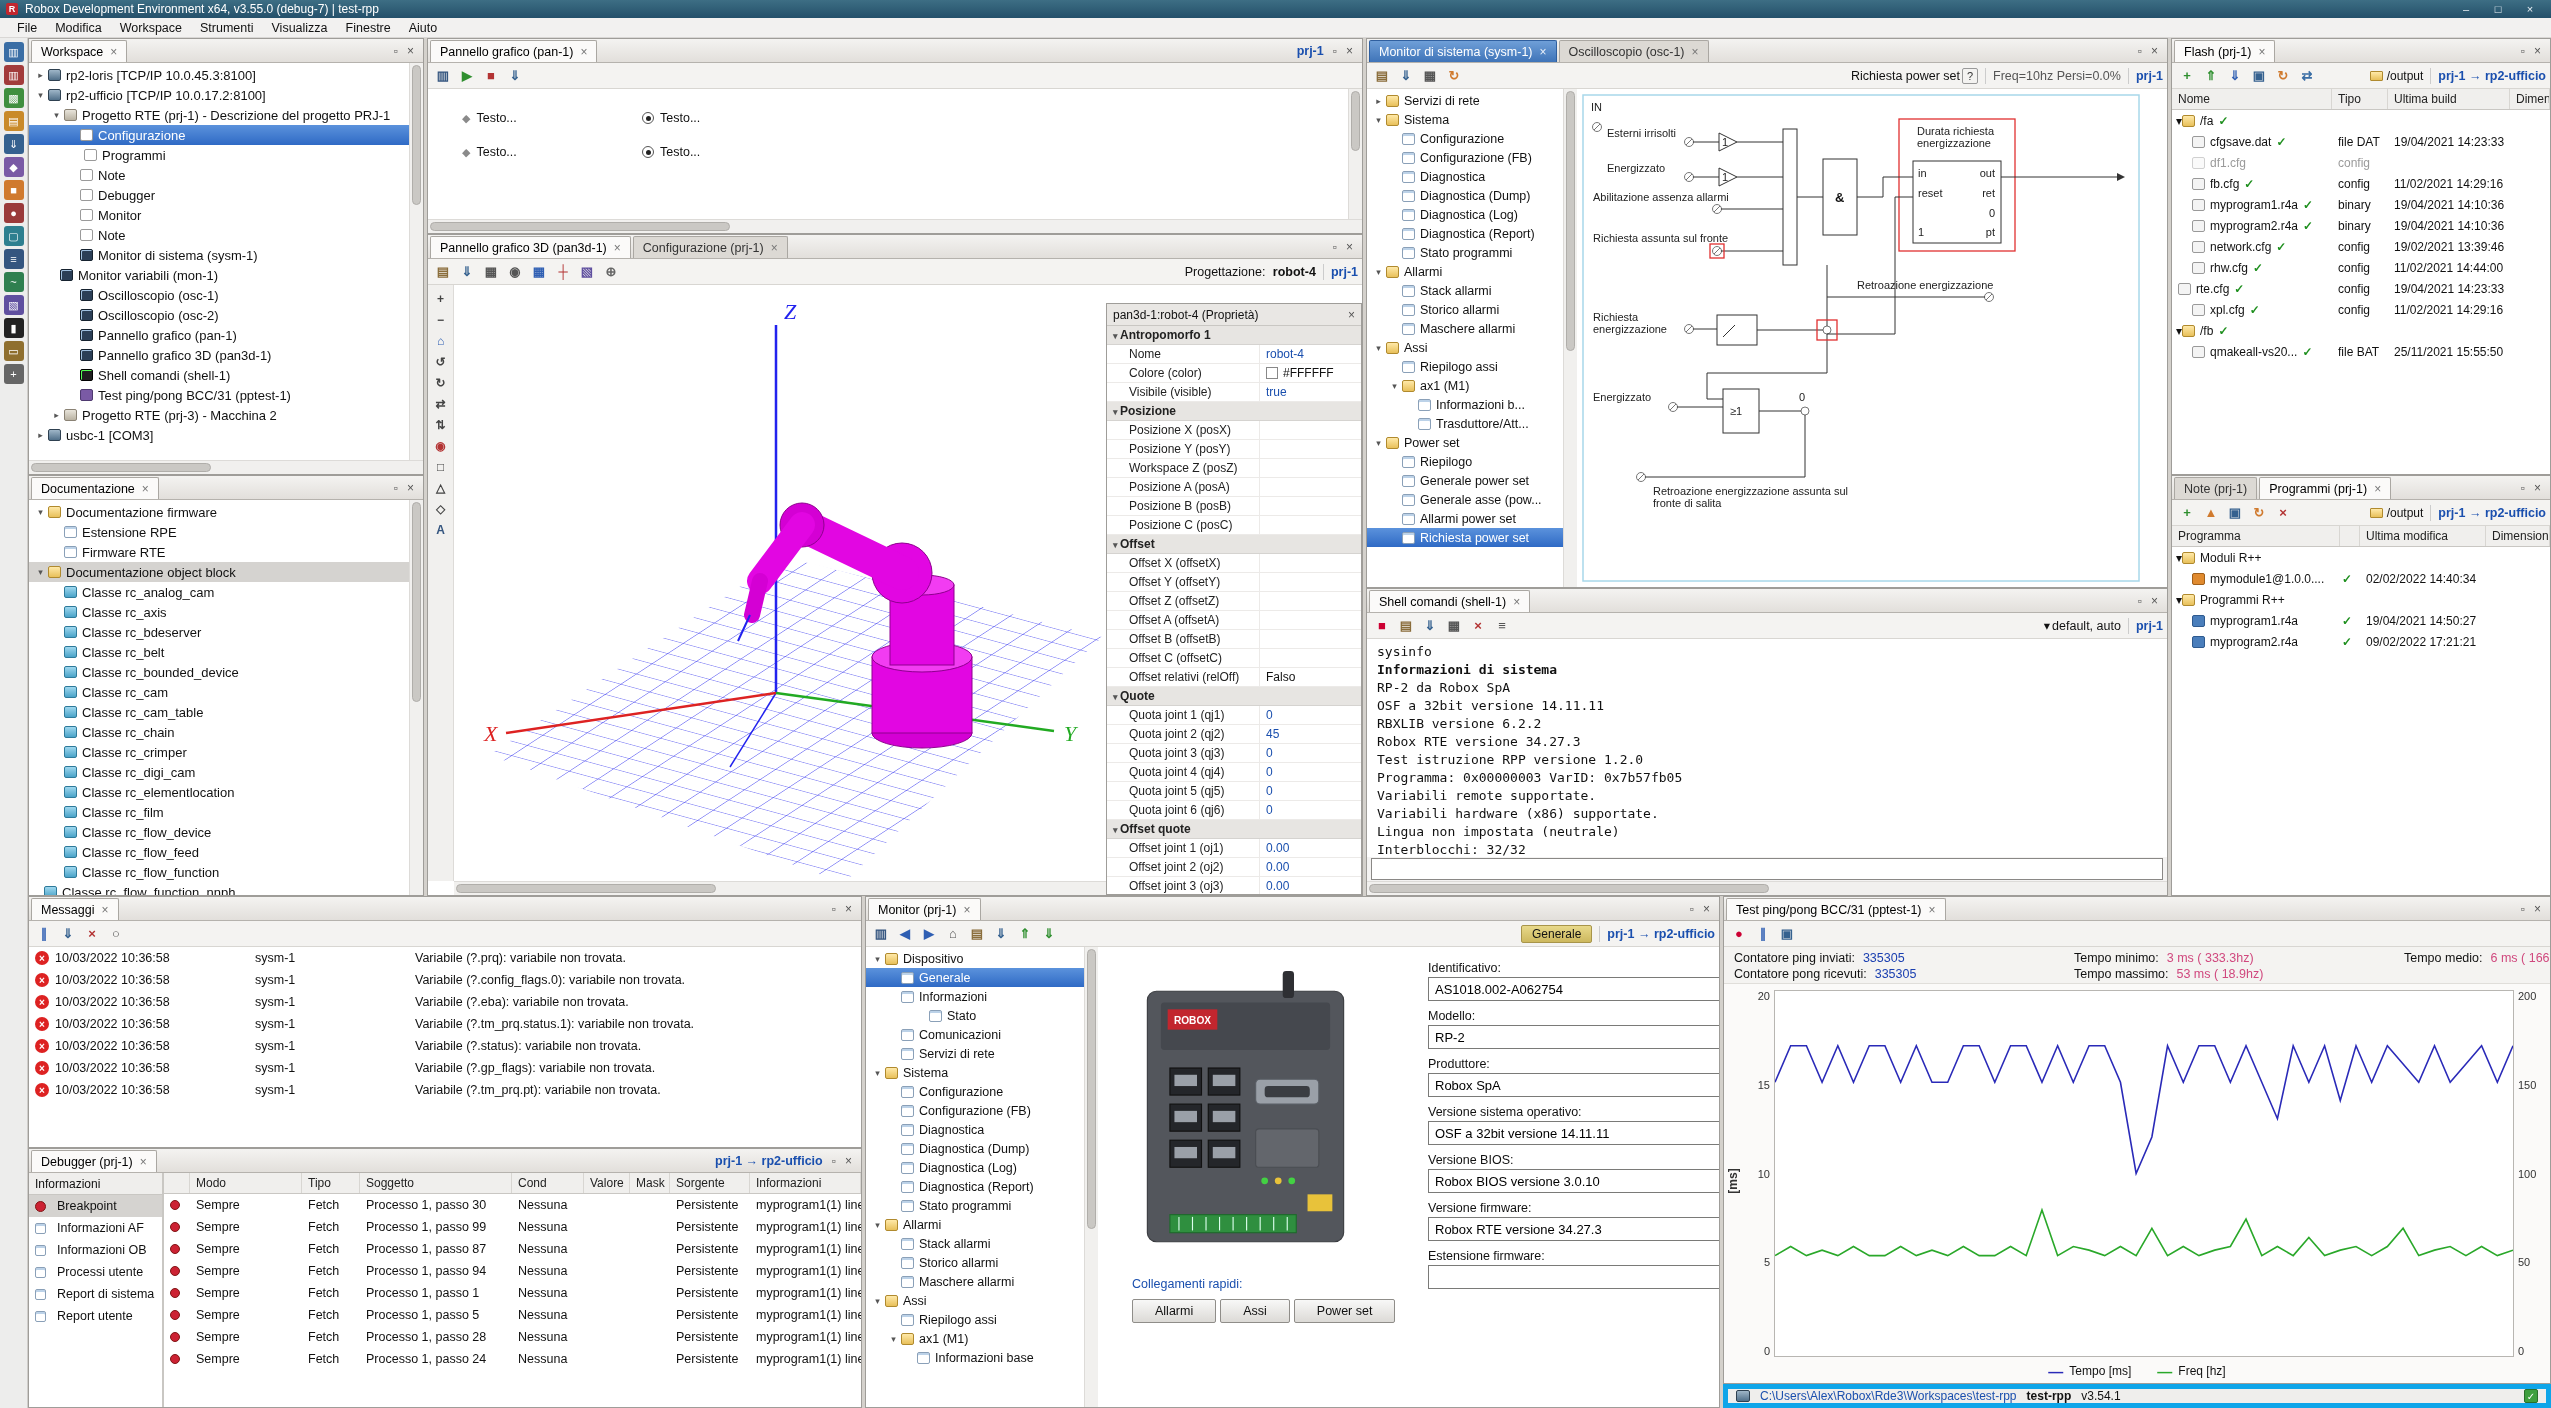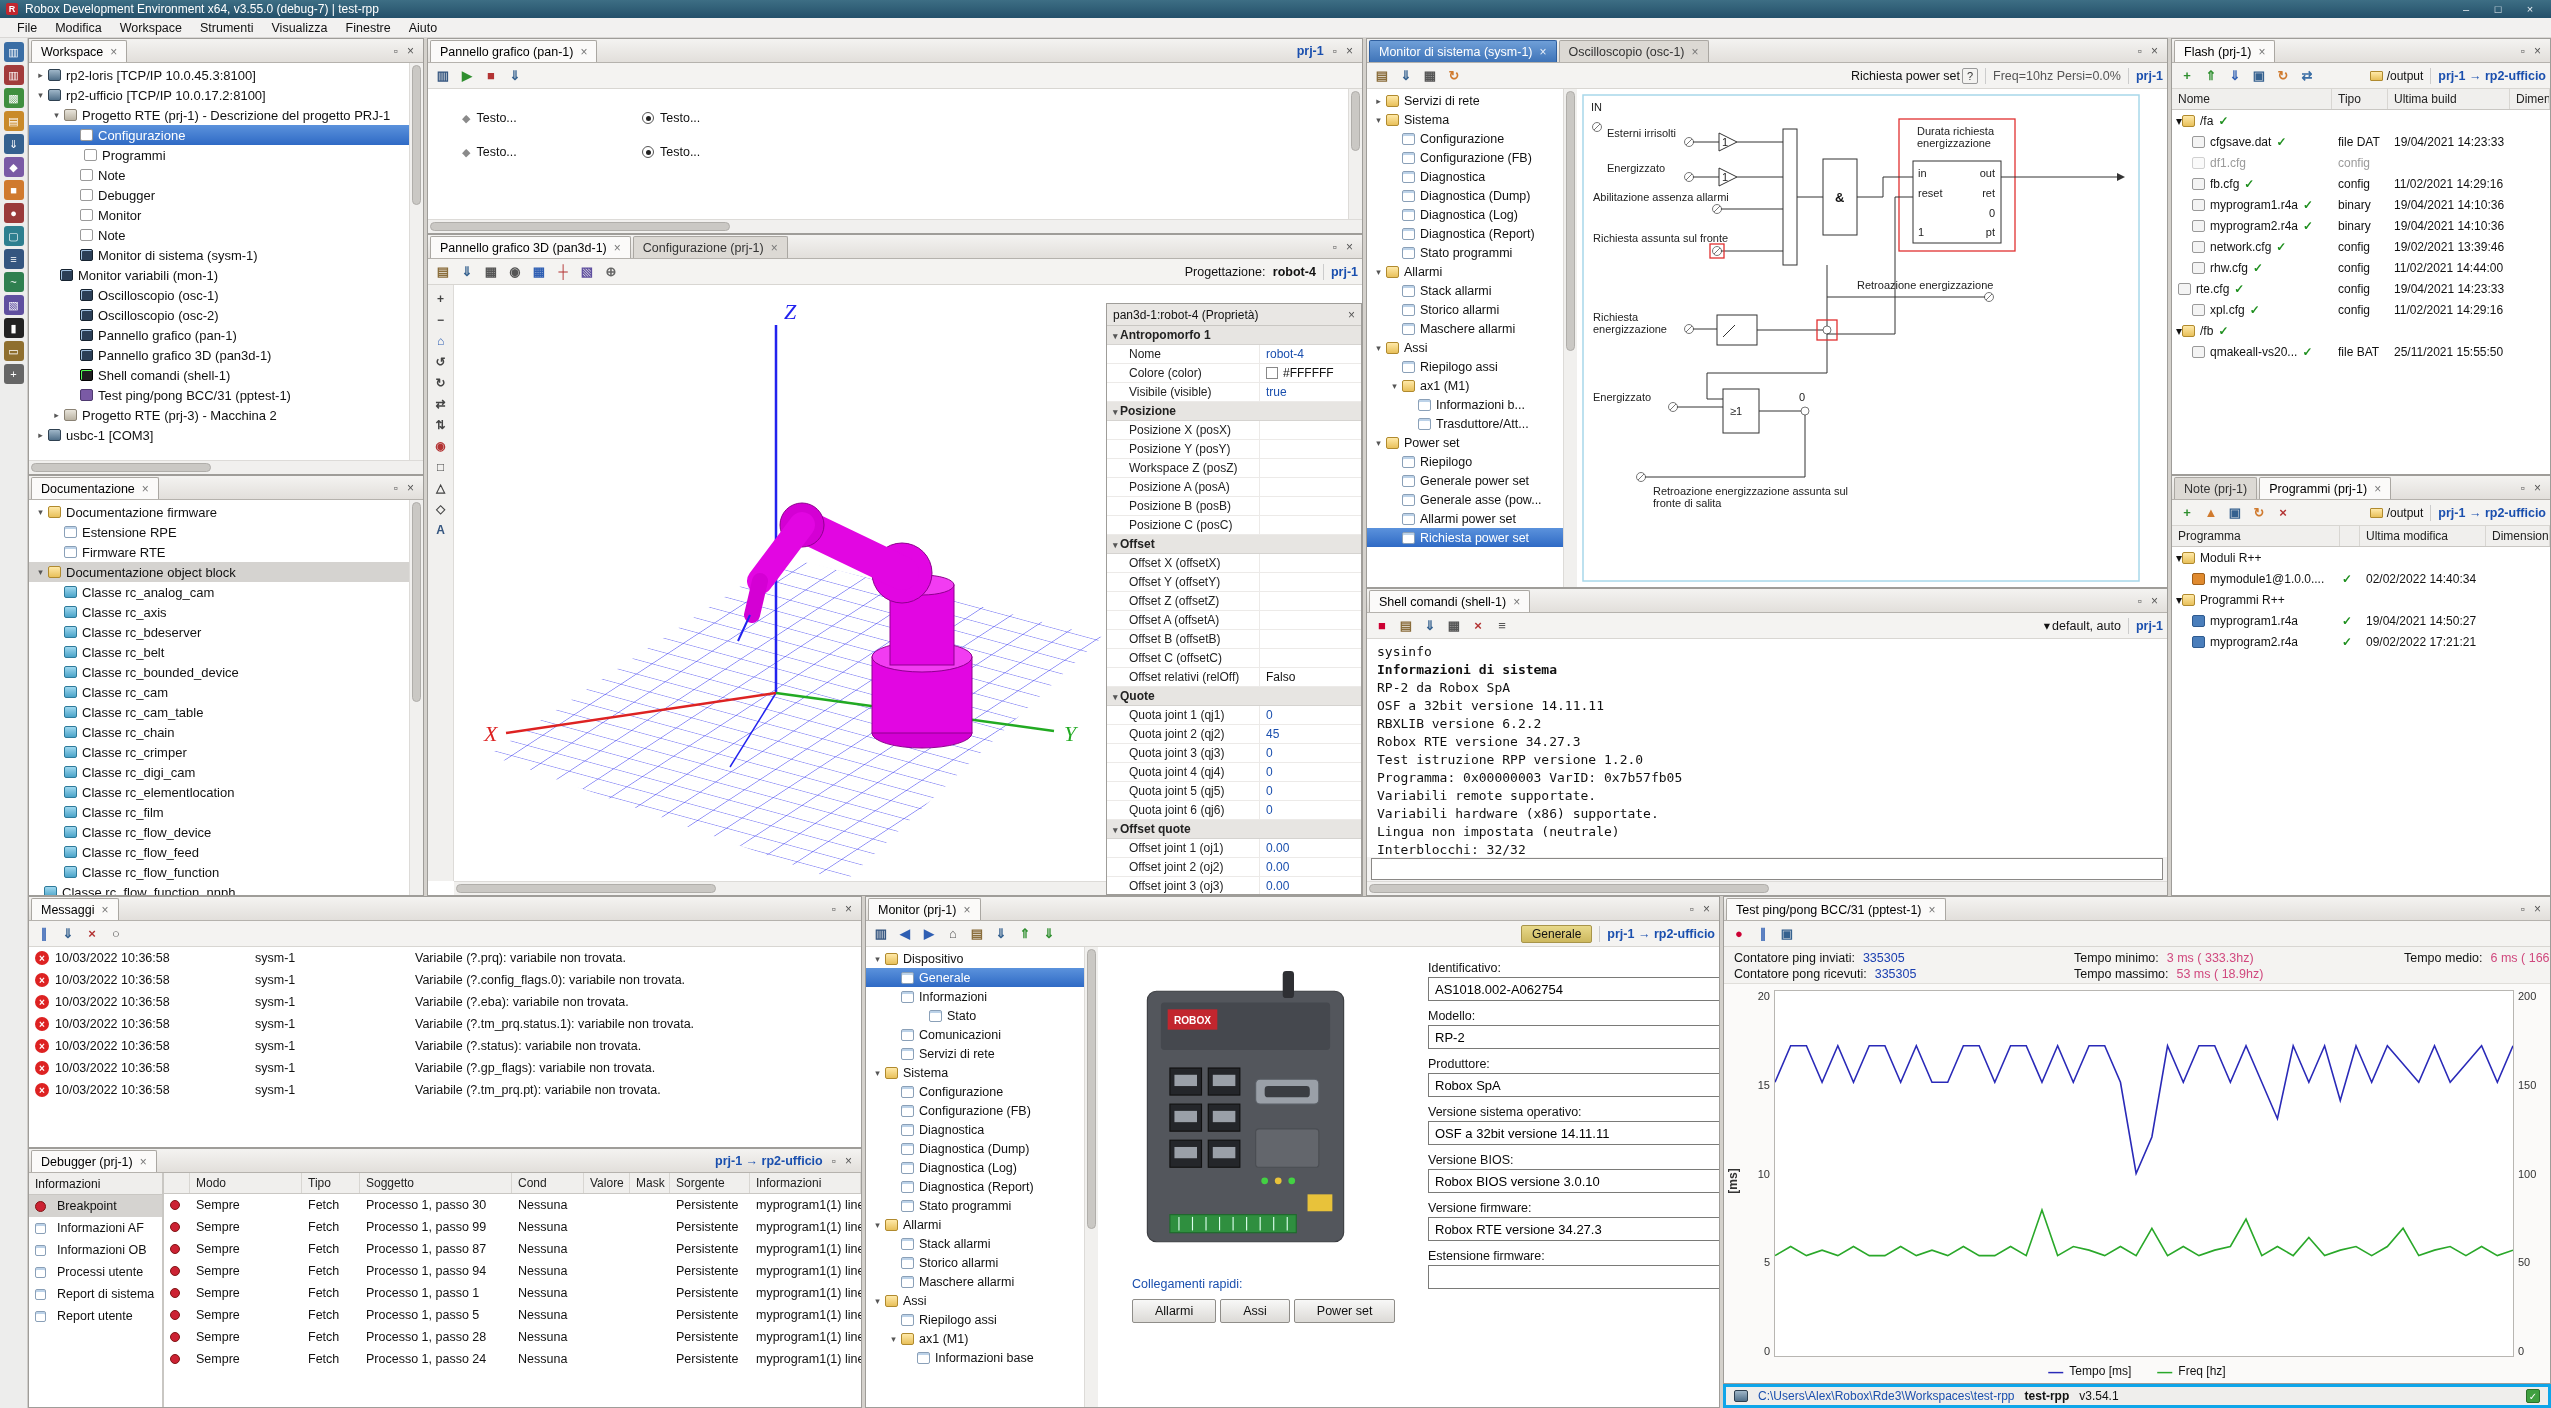--- a/index.html
+++ b/index.html
@@ -127,21 +127,21 @@
 .ylab{width:20px;position:relative}
 .ylab span{position:absolute;left:-6px;top:50%;transform:rotate(-90deg);transform-origin:center;font-size:12px;font-weight:bold;color:#333;white-space:nowrap}
 .yticks{width:28px;display:flex;flex-direction:column;justify-content:space-between;align-items:flex-end;font-size:11px;color:#333;padding:0 4px 0 0}
 .yticks.right{align-items:flex-start;padding:0 0 0 4px}
 .plot{flex:1;border:1px solid #b8b6b2;background:#fff;position:relative}
 .plot svg{position:absolute;inset:0;width:100%;height:100%}
 .legend{height:24px;min-height:24px;display:flex;align-items:center;justify-content:center;gap:26px;font-size:12px;background:#fbfaf9}
 .lg-item{display:flex;align-items:center;gap:6px}
 .lg-sw::before{content:"—";font-weight:bold;font-size:15px}
 
-.statusbar{position:absolute;left:1723px;top:1384px;width:828px;height:24px;background:#efeeec;border:3px solid #0ea5e9;display:flex;align-items:center;gap:10px;padding:0 8px;font-size:12px}
+.statusbar{position:absolute;left:1723px;top:1384px;width:828px;height:24px;background:#efeeec;border:5px solid #0ea5e9;display:flex;align-items:center;gap:10px;padding:0 8px;font-size:12px}
 .statusbar .pcico{width:14px;height:12px;background:linear-gradient(#9fb6c8,#51708a);border:1px solid #2e4050;border-radius:2px}
 .greenbox{width:14px;height:14px;background:#3f9f3f;border:1px solid #2a6f2a;color:#fff;font-size:10px;display:flex;align-items:center;justify-content:center;border-radius:2px;margin-left:auto}
 
 .dbg-left{width:135px;min-width:135px;border-right:2px solid #c9c7c3;background:#fff;display:flex;flex-direction:column}
 .dbg-left-h{height:22px;min-height:22px;background:#efeeec;border-bottom:1px solid #c9c7c3;padding:0 6px;display:flex;align-items:center;font-size:12px}
 .dbg-item{height:22px;display:flex;align-items:center;gap:6px;padding:0 6px;font-size:12.5px;white-space:nowrap}
 .dbg-item .ticon{width:11px;height:11px;min-width:11px}
 .dbg-item.sel-in{background:#d5d3d0}
 </style>
 </head>

